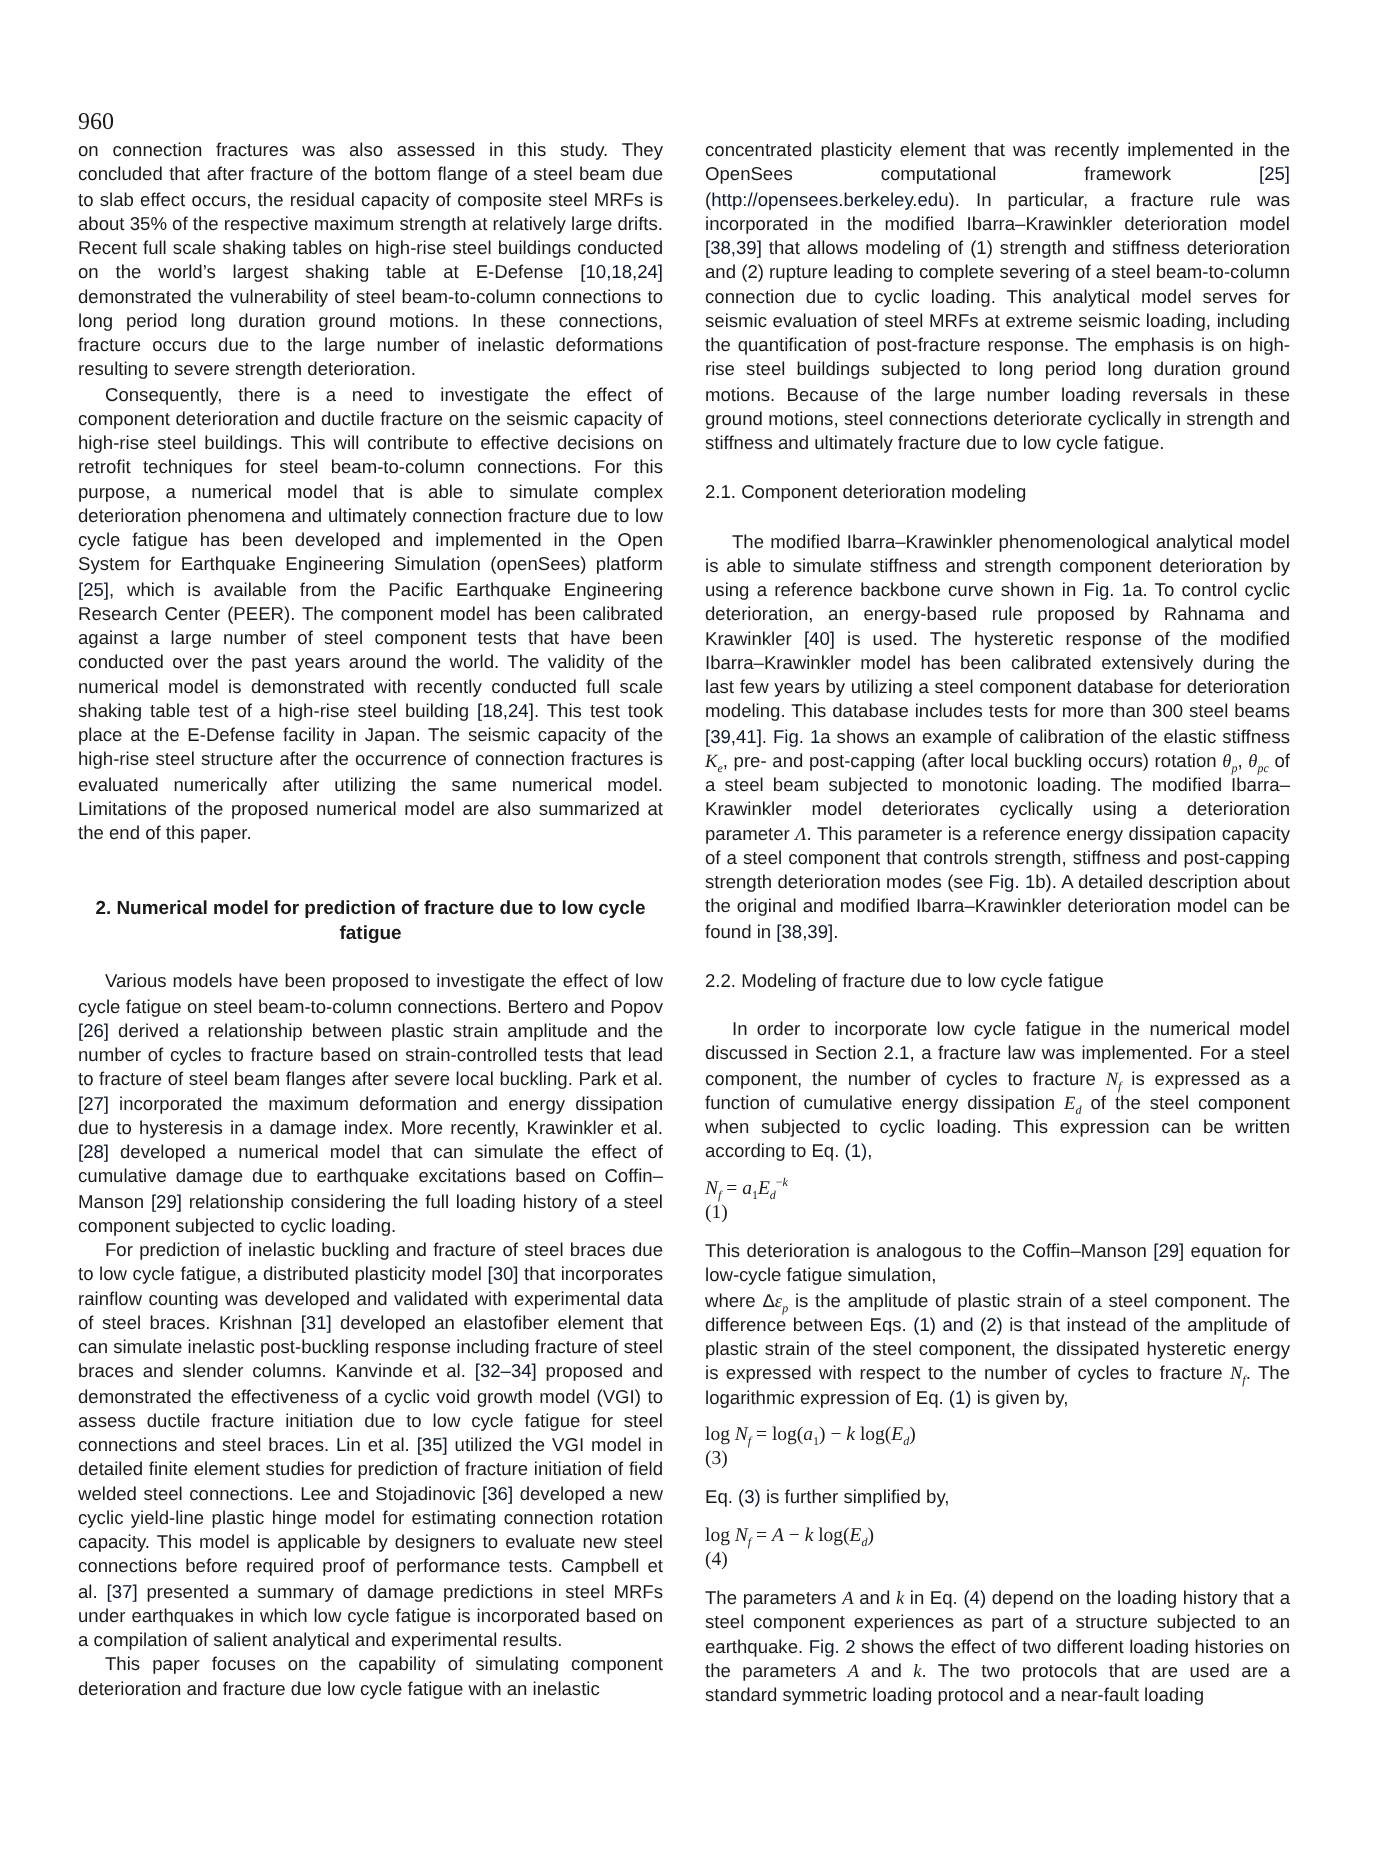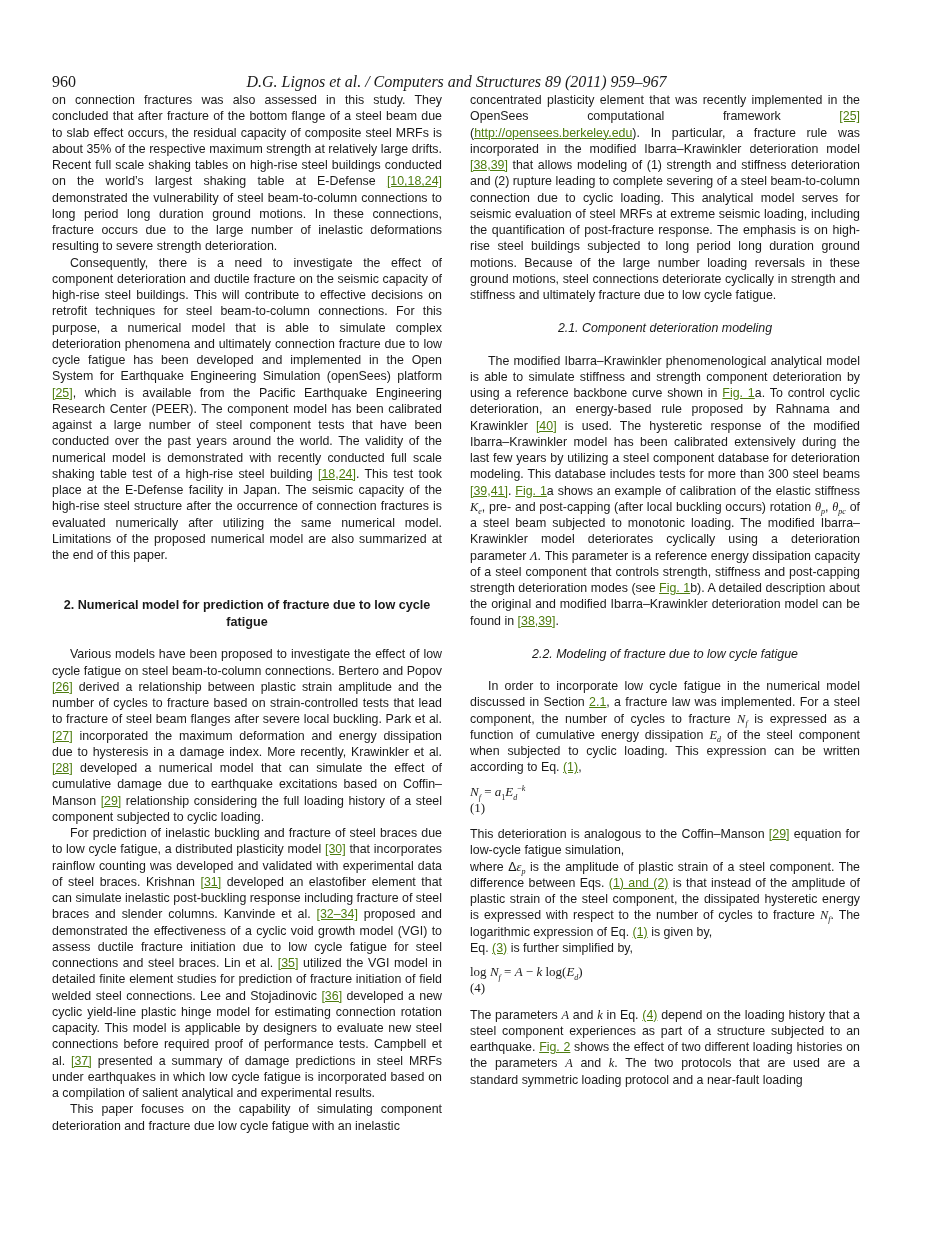--- a/index.html
+++ b/index.html
@@ -8,37 +8,36 @@
   .header { position: absolute; top: 73px; left: 52px; width: 809px; height: 14px;
             font-family: "Liberation Serif", serif; font-size: 16px; }
   .page-num { position: absolute; left: 0; top: 0; }
   .running-head { position: absolute; left: 0; right: 0; top: 0; text-align: center; font-style: italic; }
   .col { position: absolute; top: 92px; width: 390px; font-size: 12.4px; line-height: 16.25px;
          text-align: justify; hyphens: manual; }
   .col-left { left: 52px; }
   .col-right { left: 470px; }
   .col p { margin: 0; }
   .indent { text-indent: 18px; }
-  .link { color: #4d7c0f; text-decoration: underline; }
+  .link { color: #0f172a; }
   .sec-head { font-weight: bold; font-size: 12.6px; line-height: 16.5px; margin: 34px 0 16px 0 !important; text-align: center; }
-  .subsec { font-style: italic; margin: 17px 0 16px 0 !important; text-align: center; }
+  .subsec { margin: 17px 0 16px 0 !important; text-align: left; }
   .eq { display: flex; justify-content: space-between; margin: 8px 0 10px 0 !important;
         font-family: "Liberation Serif", "DejaVu Serif", serif; font-size: 13px; flex-direction: column; }
   .eq .expr { font-style: normal; }
   .eq i { font-style: italic; }
   .eq-num { font-family: "Liberation Serif", serif; }
   sub, sup { font-size: 8px; line-height: 0; }
   .math { font-family: "Liberation Serif", "DejaVu Serif", serif; font-style: italic; }
 </style>
 </head>
 <body>
 
 <div class="header">
   <span class="page-num">960</span>
-  <span class="running-head">D.G. Lignos et al. / Computers and Structures 89 (2011) 959–967</span>
 </div>
 
 <div class="col col-left">
   <p><span>on connection fractures was also assessed in this study. They concluded that after fracture of the bottom flange of a steel beam due to slab effect occurs, the residual capacity of composite steel MRFs is about 35% of the respective maximum strength at relatively large drifts. Recent full scale shaking tables on high-rise steel buildings conducted on the world’s largest shaking table at E-Defense </span><span class="link">[10,18,24]</span><span> demonstrated the vulnerability of steel beam-to-column connections to long period long duration ground motions. In these connections, fracture occurs due to the large number of inelastic deformations resulting to severe strength deterioration.</span></p>
 
   <p class="indent"><span>Consequently, there is a need to investigate the effect of component deterioration and ductile fracture on the seismic capacity of high-rise steel buildings. This will contribute to effective decisions on retrofit techniques for steel beam-to-column connections. For this purpose, a numerical model that is able to simulate complex deterioration phenomena and ultimately connection fracture due to low cycle fatigue has been developed and implemented in the Open System for Earthquake Engineering Simulation (openSees) platform </span><span class="link">[25]</span><span>, which is available from the Pacific Earthquake Engineering Research Center (PEER). The component model has been calibrated against a large number of steel component tests that have been conducted over the past years around the world. The validity of the numerical model is demonstrated with recently conducted full scale shaking table test of a high-rise steel building </span><span class="link">[18,24]</span><span>. This test took place at the E-Defense facility in Japan. The seismic capacity of the high-rise steel structure after the occurrence of connection fractures is evaluated numerically after utilizing the same numerical model. Limitations of the proposed numerical model are also summarized at the end of this paper.</span></p>
 
   <p class="sec-head">2. Numerical model for prediction of fracture due to low cycle fatigue</p>
 
   <p class="indent"><span>Various models have been proposed to investigate the effect of low cycle fatigue on steel beam-to-column connections. Bertero and Popov </span><span class="link">[26]</span><span> derived a relationship between plastic strain amplitude and the number of cycles to fracture based on strain-controlled tests that lead to fracture of steel beam flanges after severe local buckling. Park et al. </span><span class="link">[27]</span><span> incorporated the maximum deformation and energy dissipation due to hysteresis in a damage index. More recently, Krawinkler et al. </span><span class="link">[28]</span><span> developed a numerical model that can simulate the effect of cumulative damage due to earthquake excitations based on Coffin–Manson </span><span class="link">[29]</span><span> relationship considering the full loading history of a steel component subjected to cyclic loading.</span></p>
@@ -62,20 +61,24 @@
   <p class="eq">
     <span class="expr"><i>N<sub>f</sub></i> = <i>a</i><sub>1</sub><i>E</i><sub><i>d</i></sub><sup>−<i>k</i></sup></span>
     <span class="eq-num">(1)</span>
   </p>
 
   <p><span>This deterioration is analogous to the Coffin–Manson </span><span class="link">[29]</span><span> equation for low-cycle fatigue simulation,</span></p>
 
 
   <p><span>where Δ</span><span class="math"><span>ε</span><sub>p</sub></span><span> is the amplitude of plastic strain of a steel component. The difference between Eqs. </span><span class="link">(1) and (2)</span><span> is that instead of the amplitude of plastic strain of the steel component, the dissipated hysteretic energy is expressed with respect to the number of cycles to fracture </span><span class="math"><span>N</span><sub>f</sub></span><span>. The logarithmic expression of Eq. </span><span class="link">(1)</span><span> is given by,</span></p>
 
+  <p class="eq">
+    <span class="expr">log <i>N<sub>f</sub></i> = log(<i>a</i><sub>1</sub>) − <i>k</i> log(<i>E<sub>d</sub></i>)</span>
+    <span class="eq-num">(3)</span>
+  </p>
 
   <p><span>Eq. </span><span class="link">(3)</span><span> is further simplified by,</span></p>
 
   <p class="eq">
     <span class="expr">log <i>N<sub>f</sub></i> = <i>A</i> − <i>k</i> log(<i>E<sub>d</sub></i>)</span>
     <span class="eq-num">(4)</span>
   </p>
 
   <p><span>The parameters </span><span class="math">A</span><span> and </span><span class="math">k</span><span> in Eq. </span><span class="link">(4)</span><span> depend on the loading history that a steel component experiences as part of a structure subjected to an earthquake. </span><span class="link">Fig. 2</span><span> shows the effect of two different loading histories on the parameters </span><span class="math">A</span><span> and </span><span class="math">k</span><span>. The two protocols that are used are a standard symmetric loading protocol and a near-fault loading</span></p>
 </div>

